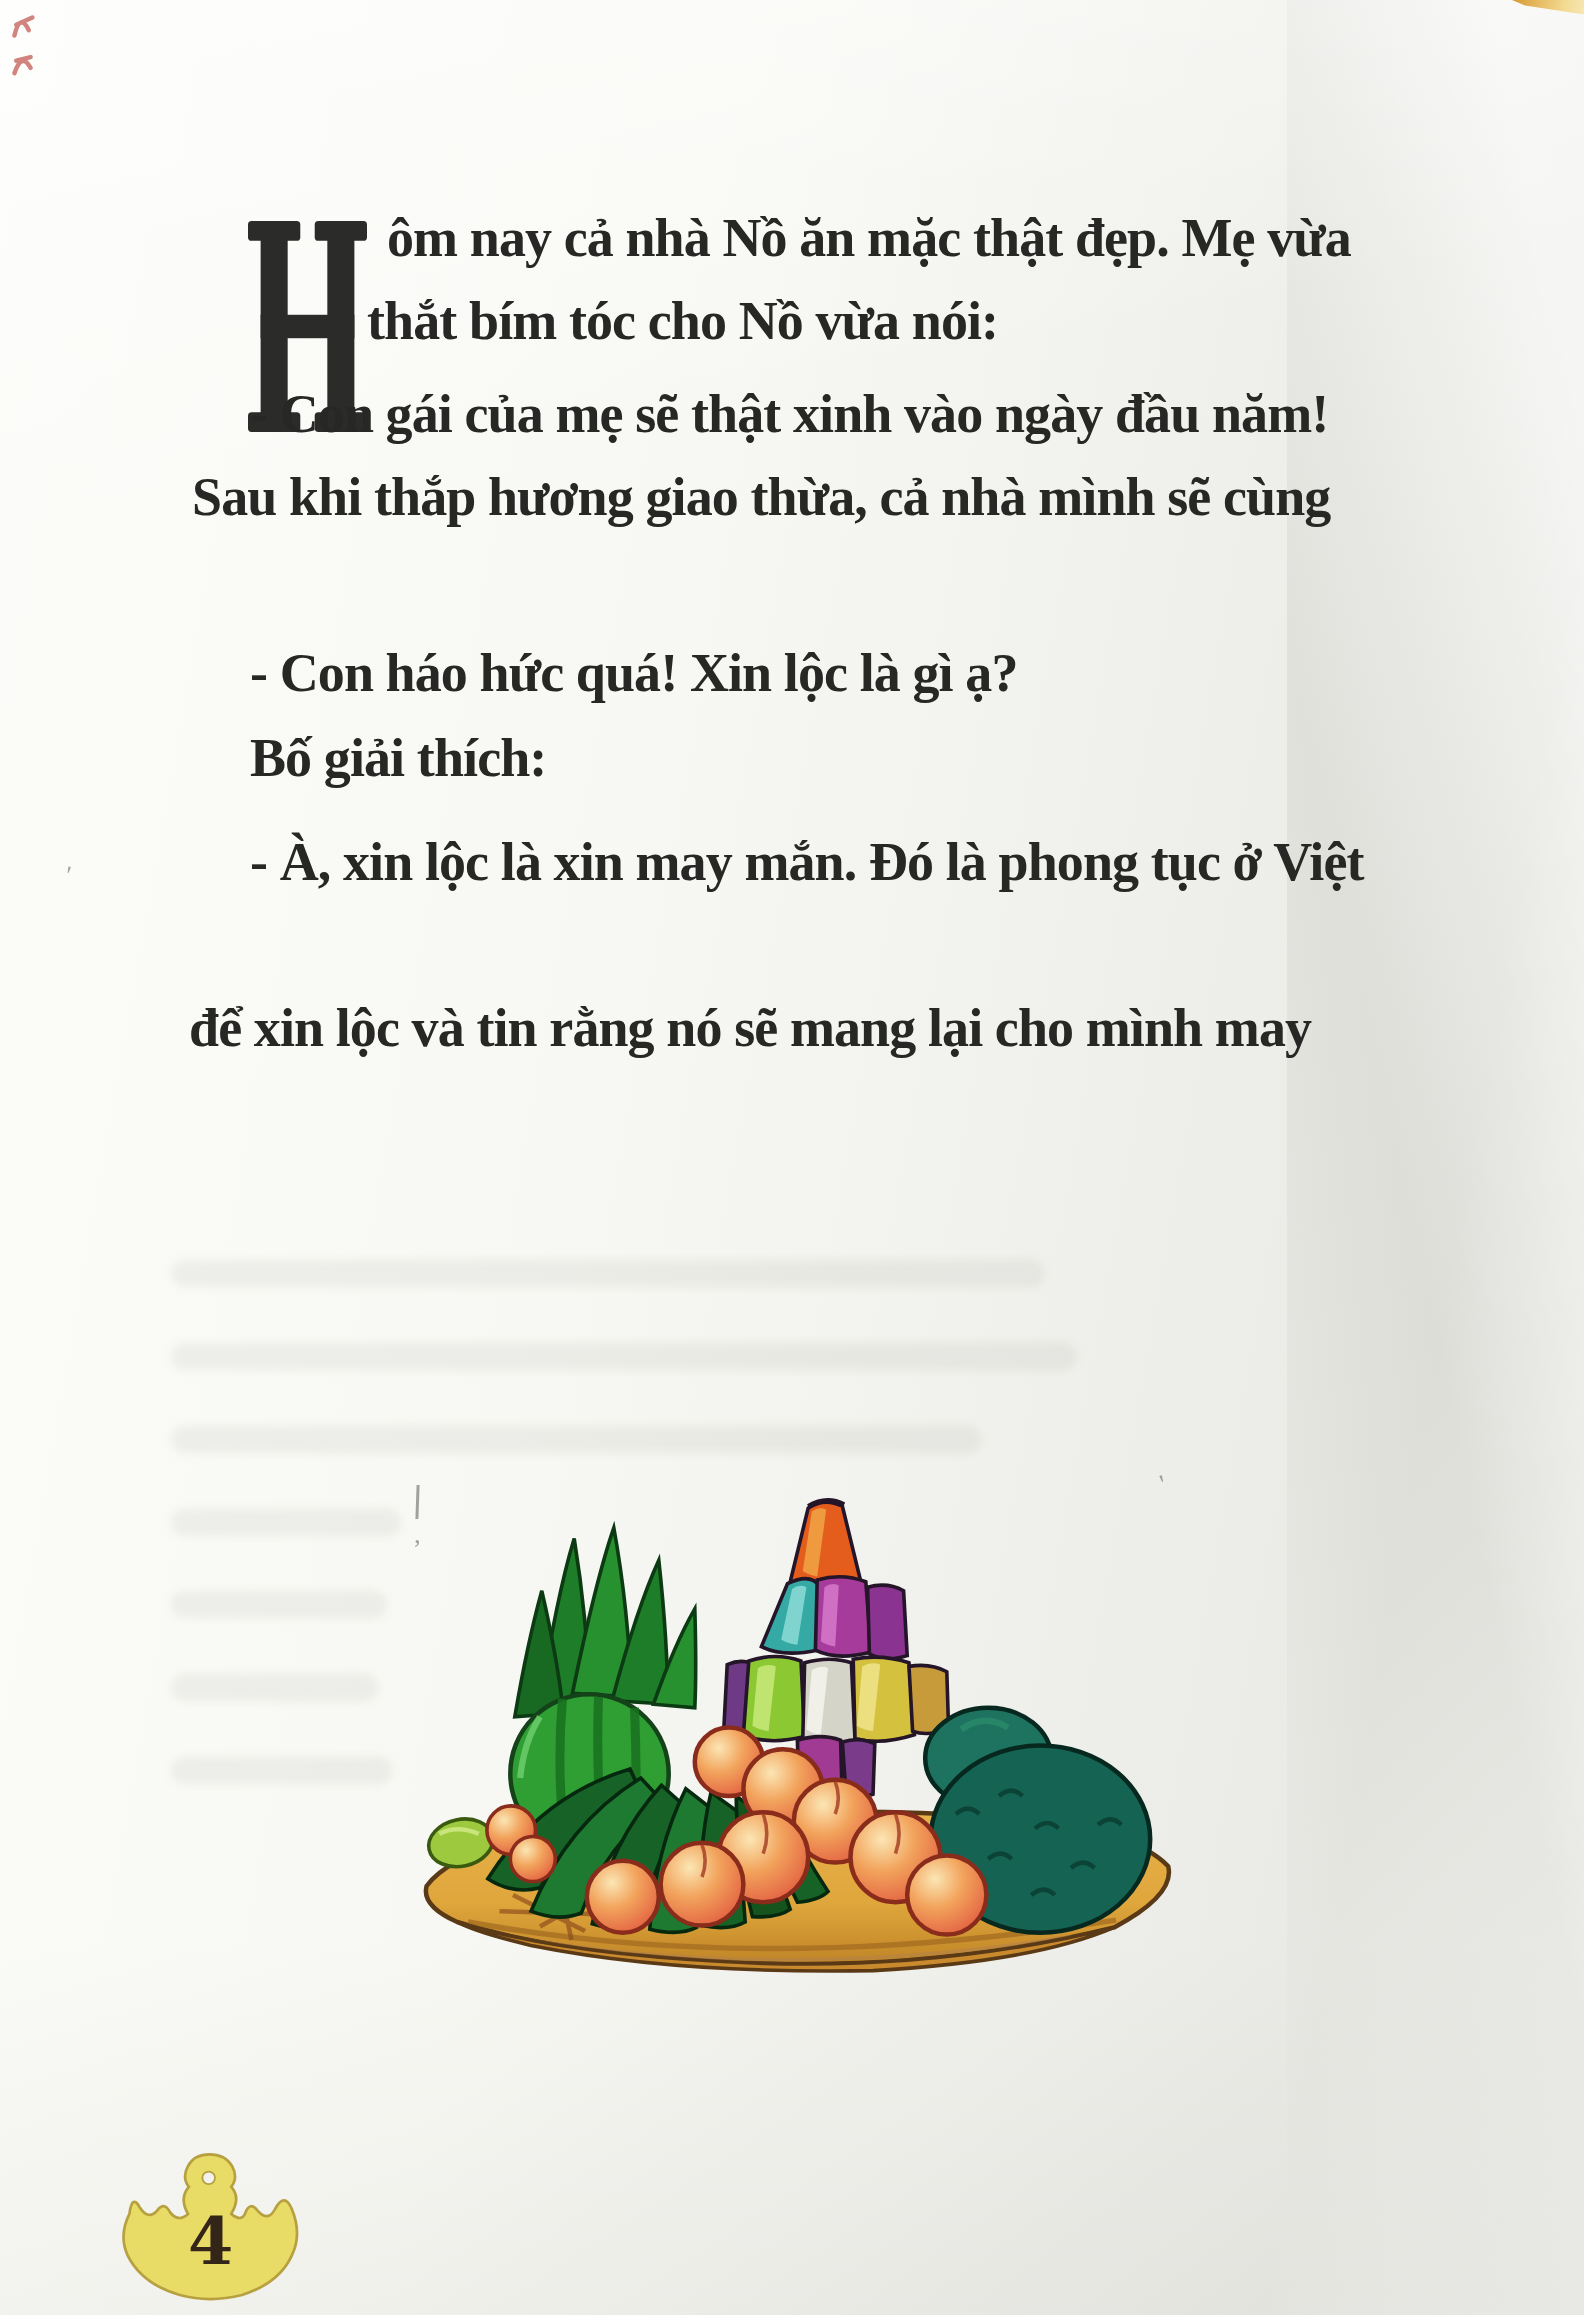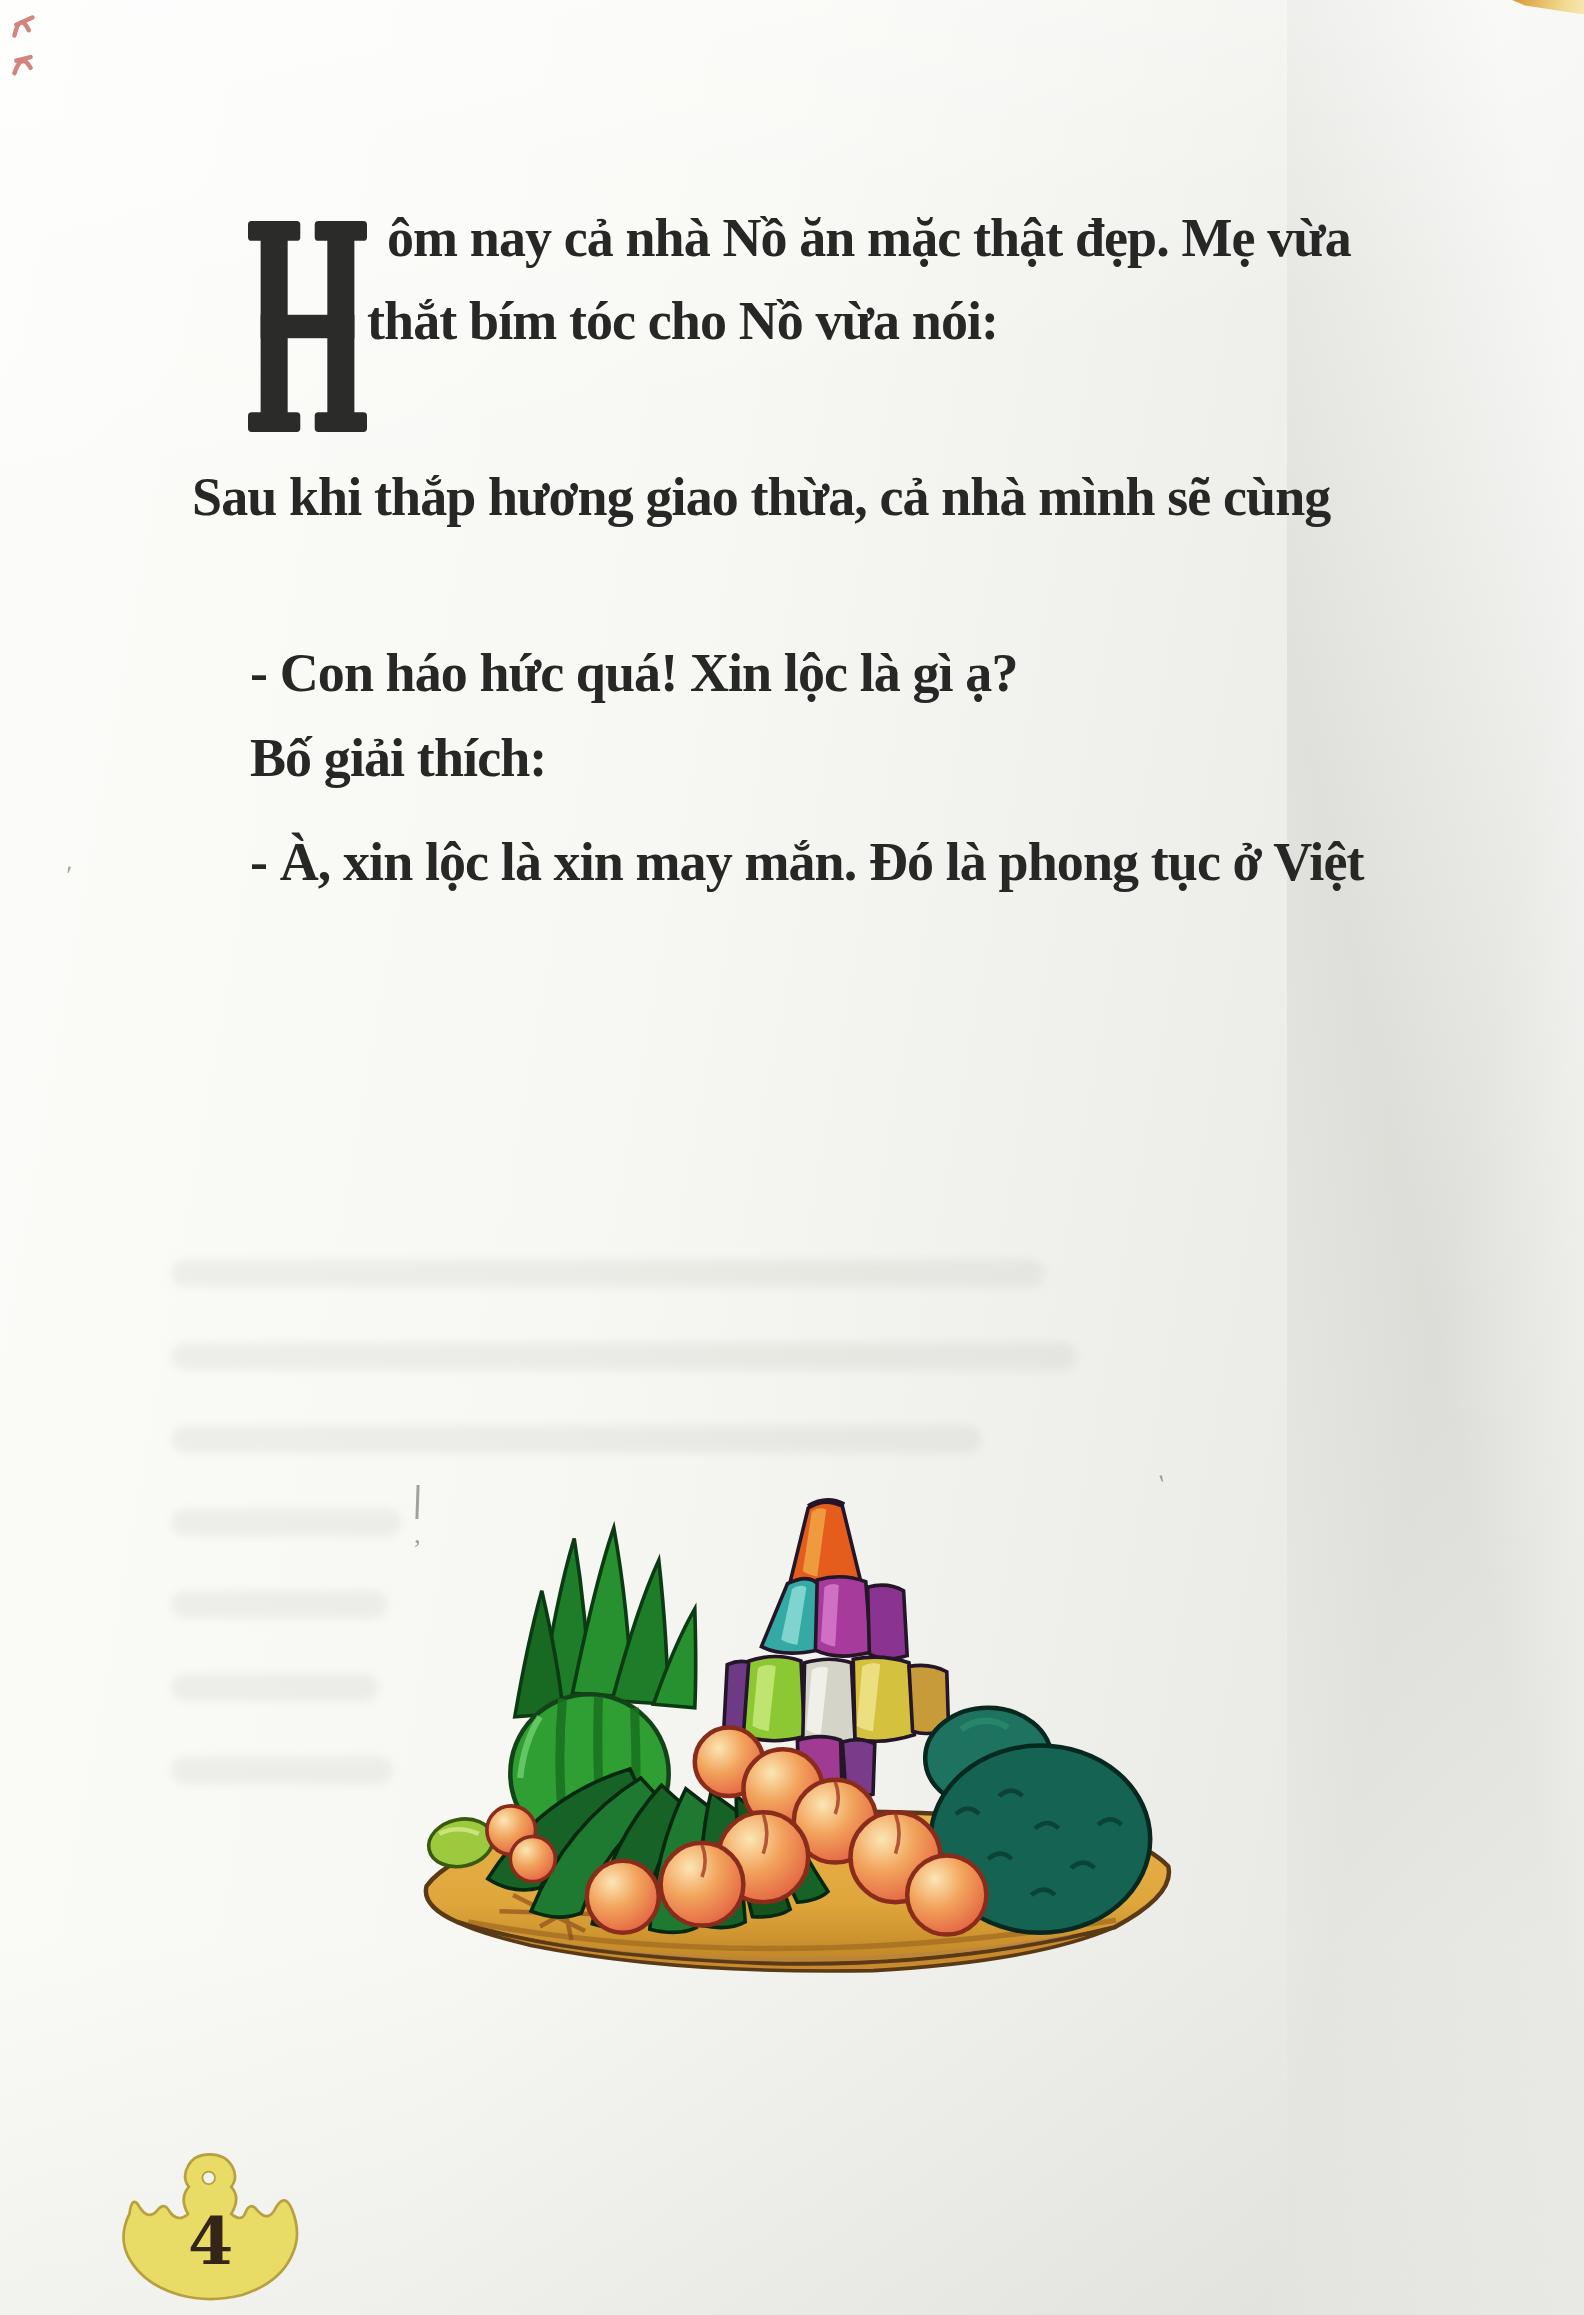--- a/index.html
+++ b/index.html
@@ -48,24 +48,26 @@
       <rect x="0" y="212" width="58" height="22" rx="4"></rect>
       <rect x="74" y="212" width="58" height="22" rx="4"></rect>
       <rect x="14" y="4" width="30" height="226"></rect>
       <rect x="88" y="4" width="30" height="226"></rect>
       <rect x="14" y="104" width="104" height="26"></rect>
     </g>
   </svg>
 
   <div class="ln" style="left:367px;top:294px">thắt bím tóc cho Nồ vừa nói:</div>
   <div class="ln" style="left:387px;top:211px">ôm nay cả nhà Nồ ăn mặc thật đẹp. Mẹ vừa</div>
+  <div class="ln" style="left:250px;top:387px">- Con gái của mẹ sẽ thật xinh vào ngày đầu năm!</div>
   <div class="ln" style="left:192px;top:470px">Sau khi thắp hương giao thừa, cả nhà mình sẽ cùng</div>
   <div class="ln" style="left:250px;top:646px">- Con háo hức quá! Xin lộc là gì ạ?</div>
   <div class="ln" style="left:250px;top:731px">Bố giải thích:</div>
   <div class="ln" style="left:250px;top:835px">- À, xin lộc là xin may mắn. Đó là phong tục ở Việt</div>
+  <div class="ln" style="left:189px;top:1001px">để xin lộc và tin rằng nó sẽ mang lại cho mình may</div>
 
   <div class="ghost" style="left:171px;top:1260px;width:873px"></div>
   <div class="ghost" style="left:171px;top:1343px;width:905px"></div>
   <div class="ghost" style="left:171px;top:1426px;width:810px"></div>
   <div class="ghost" style="left:171px;top:1509px;width:230px"></div>
   <div class="ghost" style="left:171px;top:1591px;width:216px"></div>
   <div class="ghost" style="left:171px;top:1674px;width:207px"></div>
   <div class="ghost" style="left:171px;top:1757px;width:221px"></div>
 
   <div class="speck" style="left:416px;top:1485px;width:2.7px;height:34px;transform:rotate(2deg)"></div>

